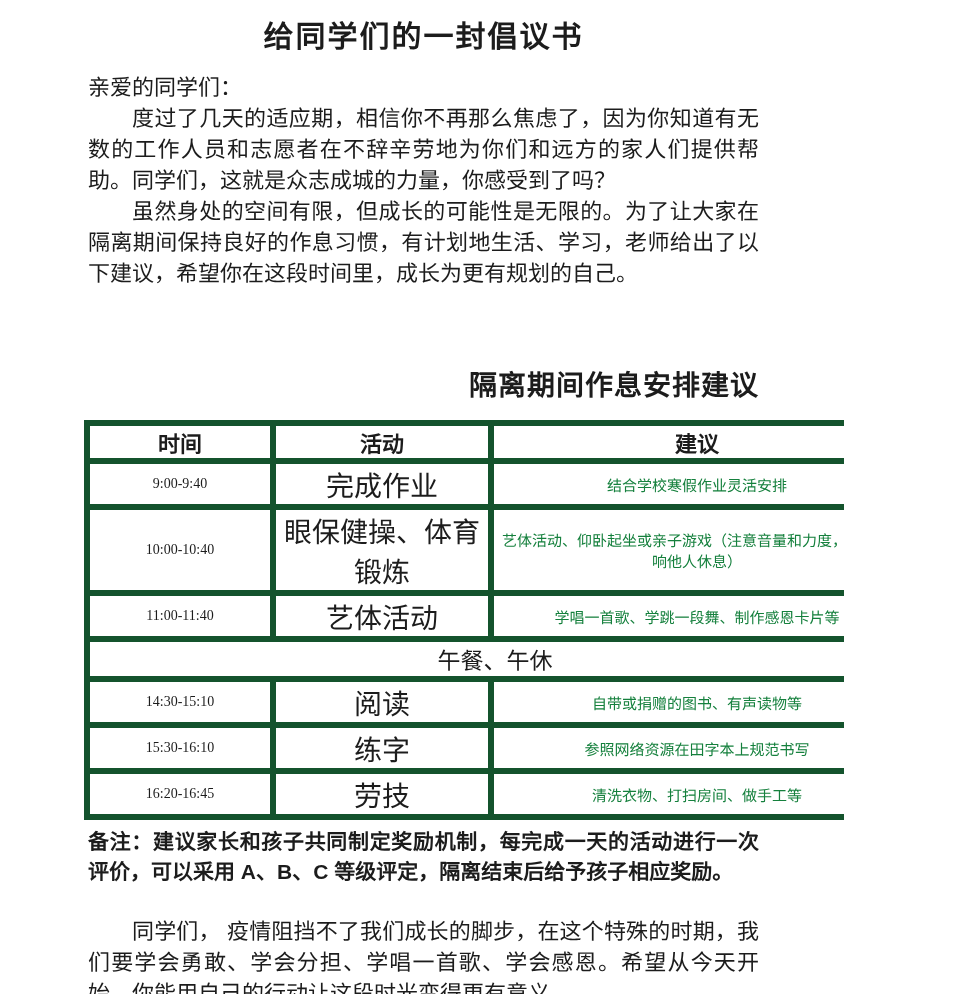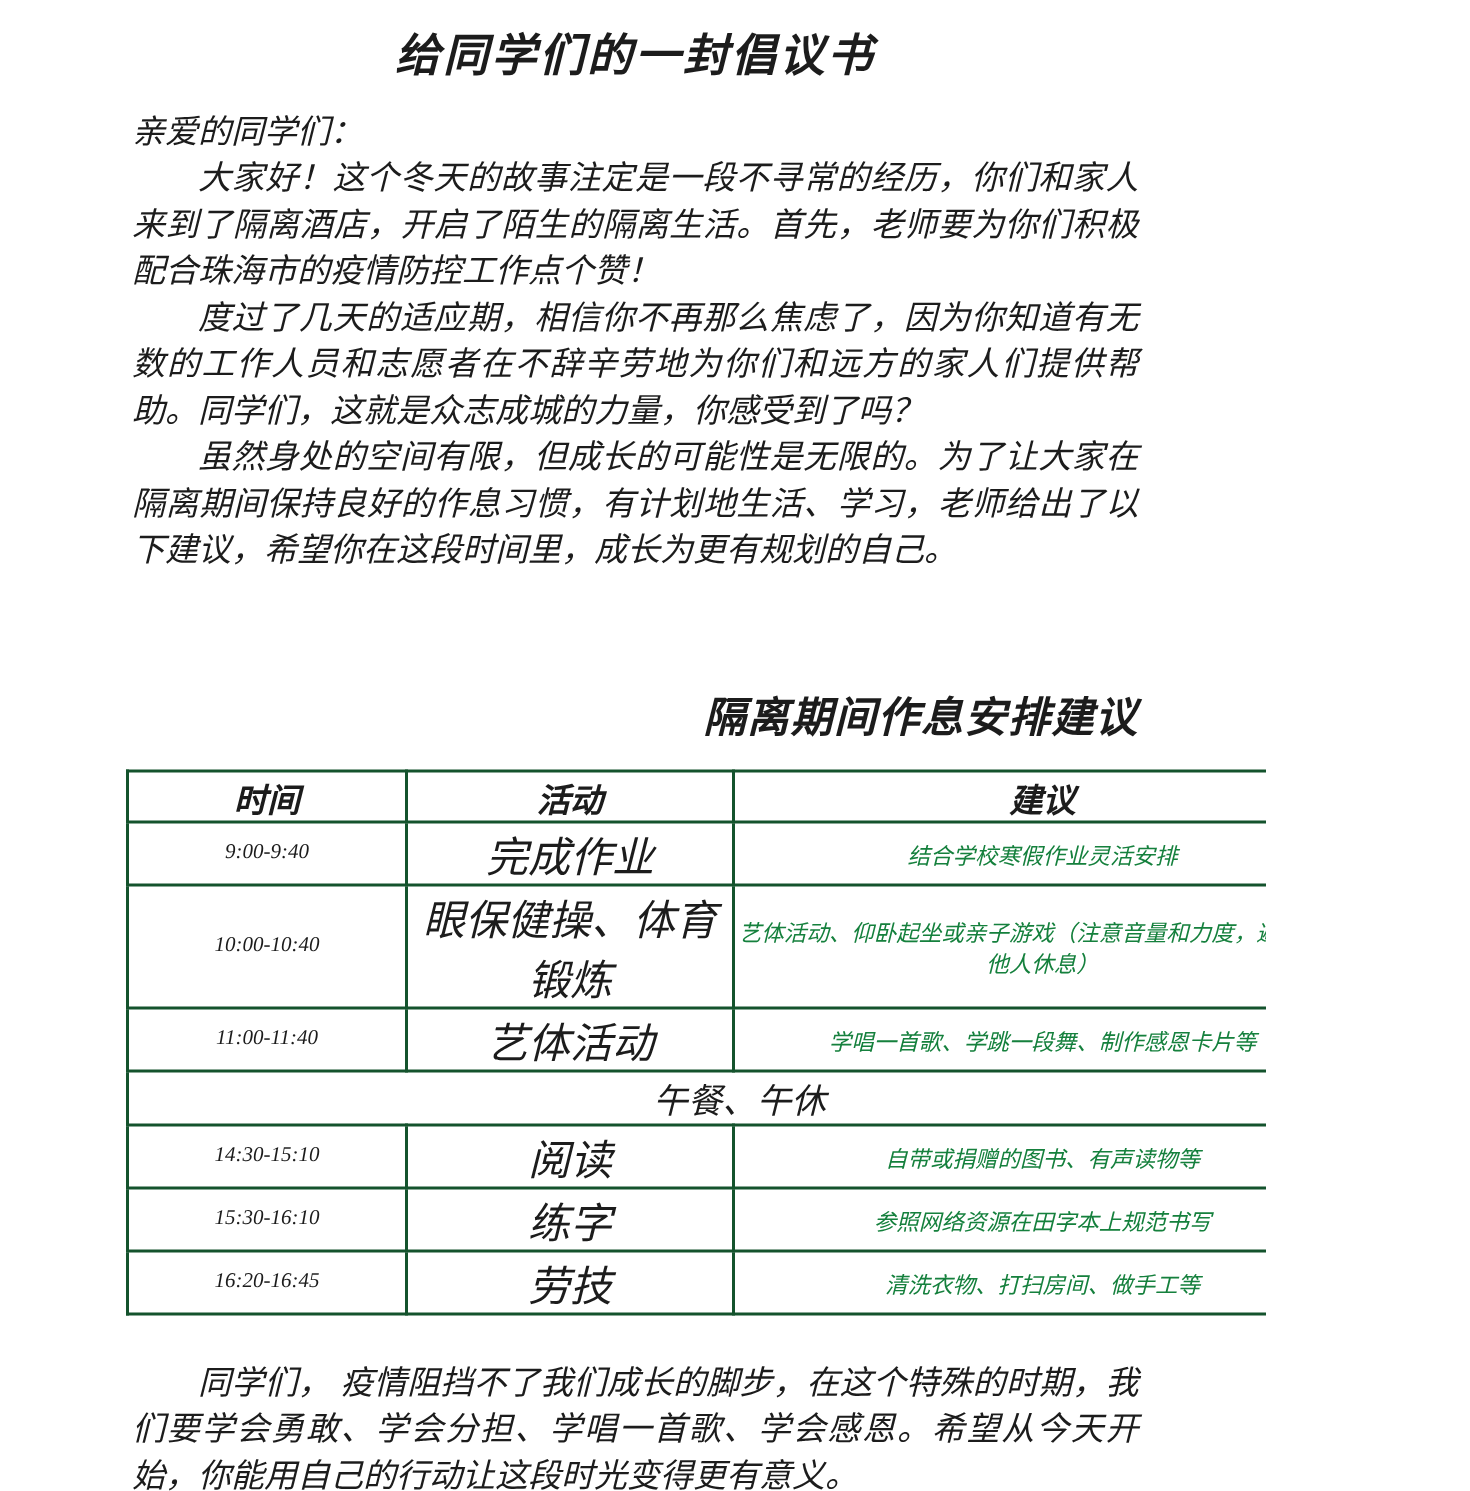--- a/index.html
+++ b/index.html
@@ -8,21 +8,20 @@
     background: #ffffff;
     font-family: "Liberation Sans", "DejaVu Sans", sans-serif;
     color: #1c1c1c;
   }
   .page {
     width: 844px;
     height: 994px;
     background: #ffffff;
     padding: 12px 85px 0 88px;
     overflow: hidden;
-    font-style: italic;
   }
   .doc-title {
     text-align: center;
     font-size: 30px;
     font-weight: bold;
     letter-spacing: 2px;
     margin-bottom: 16px;
   }
   .salutation {
     font-size: 22px;
@@ -42,21 +41,21 @@
     margin-top: 74px;
     margin-bottom: 17px;
   }
   table.schedule {
     width: 816px;
     margin-left: -4px;
     border-collapse: collapse;
     table-layout: fixed;
   }
   table.schedule th, table.schedule td {
-    border: 2px solid #14532d;
+    border: 6px solid #14532d;
     text-align: center;
     vertical-align: middle;
     padding: 0 2px;
   }
   table.schedule th {
     font-size: 22px;
     font-weight: bold;
     height: 31px;
   }
   td.time-cell {
@@ -89,21 +88,20 @@
 </style>
 </head>
 <body>
 
 <div class="page">
 
   <h1 class="doc-title">给同学们的一封倡议书</h1>
 
   <div class="salutation">亲爱的同学们：</div>
 
-  <p class="para">大家好！这个冬天的故事注定是一段不寻常的经历，你们和家人来到了隔离酒店，开启了陌生的隔离生活。首先，老师要为你们积极配合珠海市的疫情防控工作点个赞！</p>
   <p class="para">度过了几天的适应期，相信你不再那么焦虑了，因为你知道有无数的工作人员和志愿者在不辞辛劳地为你们和远方的家人们提供帮助。同学们，这就是众志成城的力量，你感受到了吗？</p>
   <p class="para">虽然身处的空间有限，但成长的可能性是无限的。为了让大家在隔离期间保持良好的作息习惯，有计划地生活、学习，老师给出了以下建议，希望你在这段时间里，成长为更有规划的自己。</p>
 
   <h2 class="schedule-title">隔离期间作息安排建议</h2>
 
   <table class="schedule">
     <colgroup>
       <col class="c-time">
         <col class="c-activity">
         <col class="c-suggestion">
@@ -145,19 +143,20 @@
         <td class="suggestion-cell">参照网络资源在田字本上规范书写</td>
       </tr>
       <tr>
         <td class="time-cell">16:20-16:45</td>
         <td class="activity-cell">劳技</td>
         <td class="suggestion-cell">清洗衣物、打扫房间、做手工等</td>
       </tr>
     </tbody>
   </table>
 
+  <p class="note"><span>备注：</span><span>建议家长和孩子共同制定奖励机制，每完成一天的活动进行一次评价，可以采用 A、B、C 等级评定，隔离结束后给予孩子相应奖励。</span></p>
 
   <div class="closing-block">
     <p class="para">同学们， 疫情阻挡不了我们成长的脚步，在这个特殊的时期，我们要学会勇敢、学会分担、学唱一首歌、学会感恩。希望从今天开始，你能用自己的行动让这段时光变得更有意义。</p>
     <p class="para">同学们，行动起来吧！期待在群里看到你们元气满满的分享！</p>
   </div>
 
 </div>
 
 </body></html>

